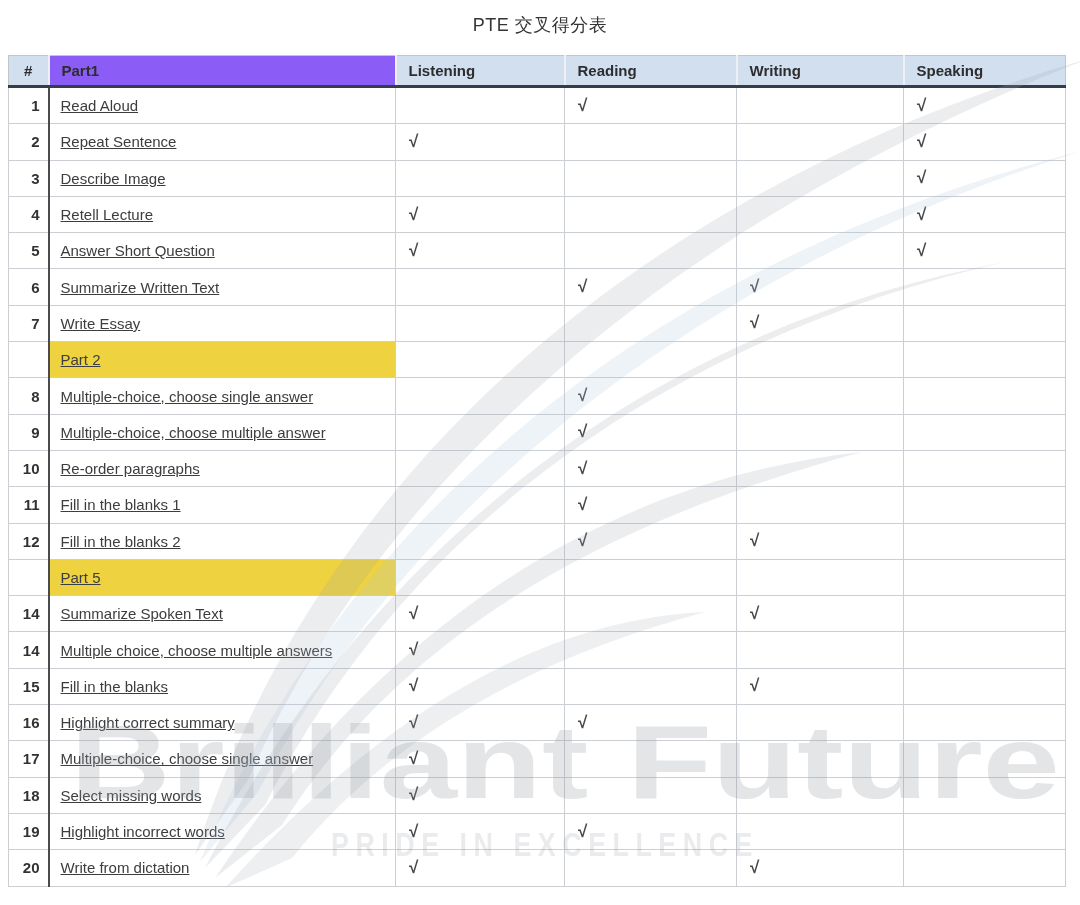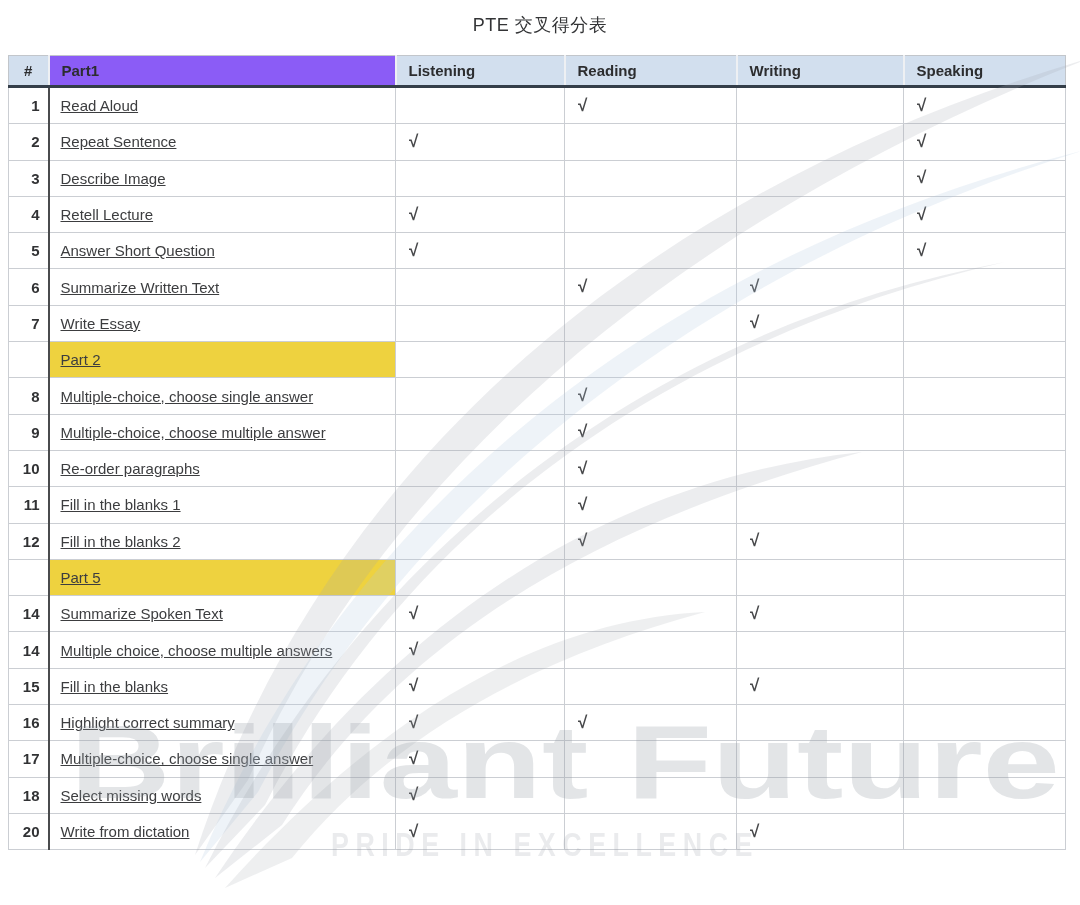--- a/index.html
+++ b/index.html
@@ -218,20 +218,28 @@
   </tr>
       <tr>
     <td class="num">18</td>
     <td class="task">Select missing words</td>
     <td class="chk listening">√</td>
     <td class="chk reading"></td>
     <td class="chk writing"></td>
     <td class="chk speaking"></td>
   </tr>
       <tr>
+    <td class="num">19</td>
+    <td class="task">Highlight incorrect words</td>
+    <td class="chk listening">√</td>
+    <td class="chk reading">√</td>
+    <td class="chk writing"></td>
+    <td class="chk speaking"></td>
+  </tr>
+      <tr>
     <td class="num">20</td>
     <td class="task">Write from dictation</td>
     <td class="chk listening">√</td>
     <td class="chk reading"></td>
     <td class="chk writing">√</td>
     <td class="chk speaking"></td>
   </tr>
     </tbody>
 </table>
 

